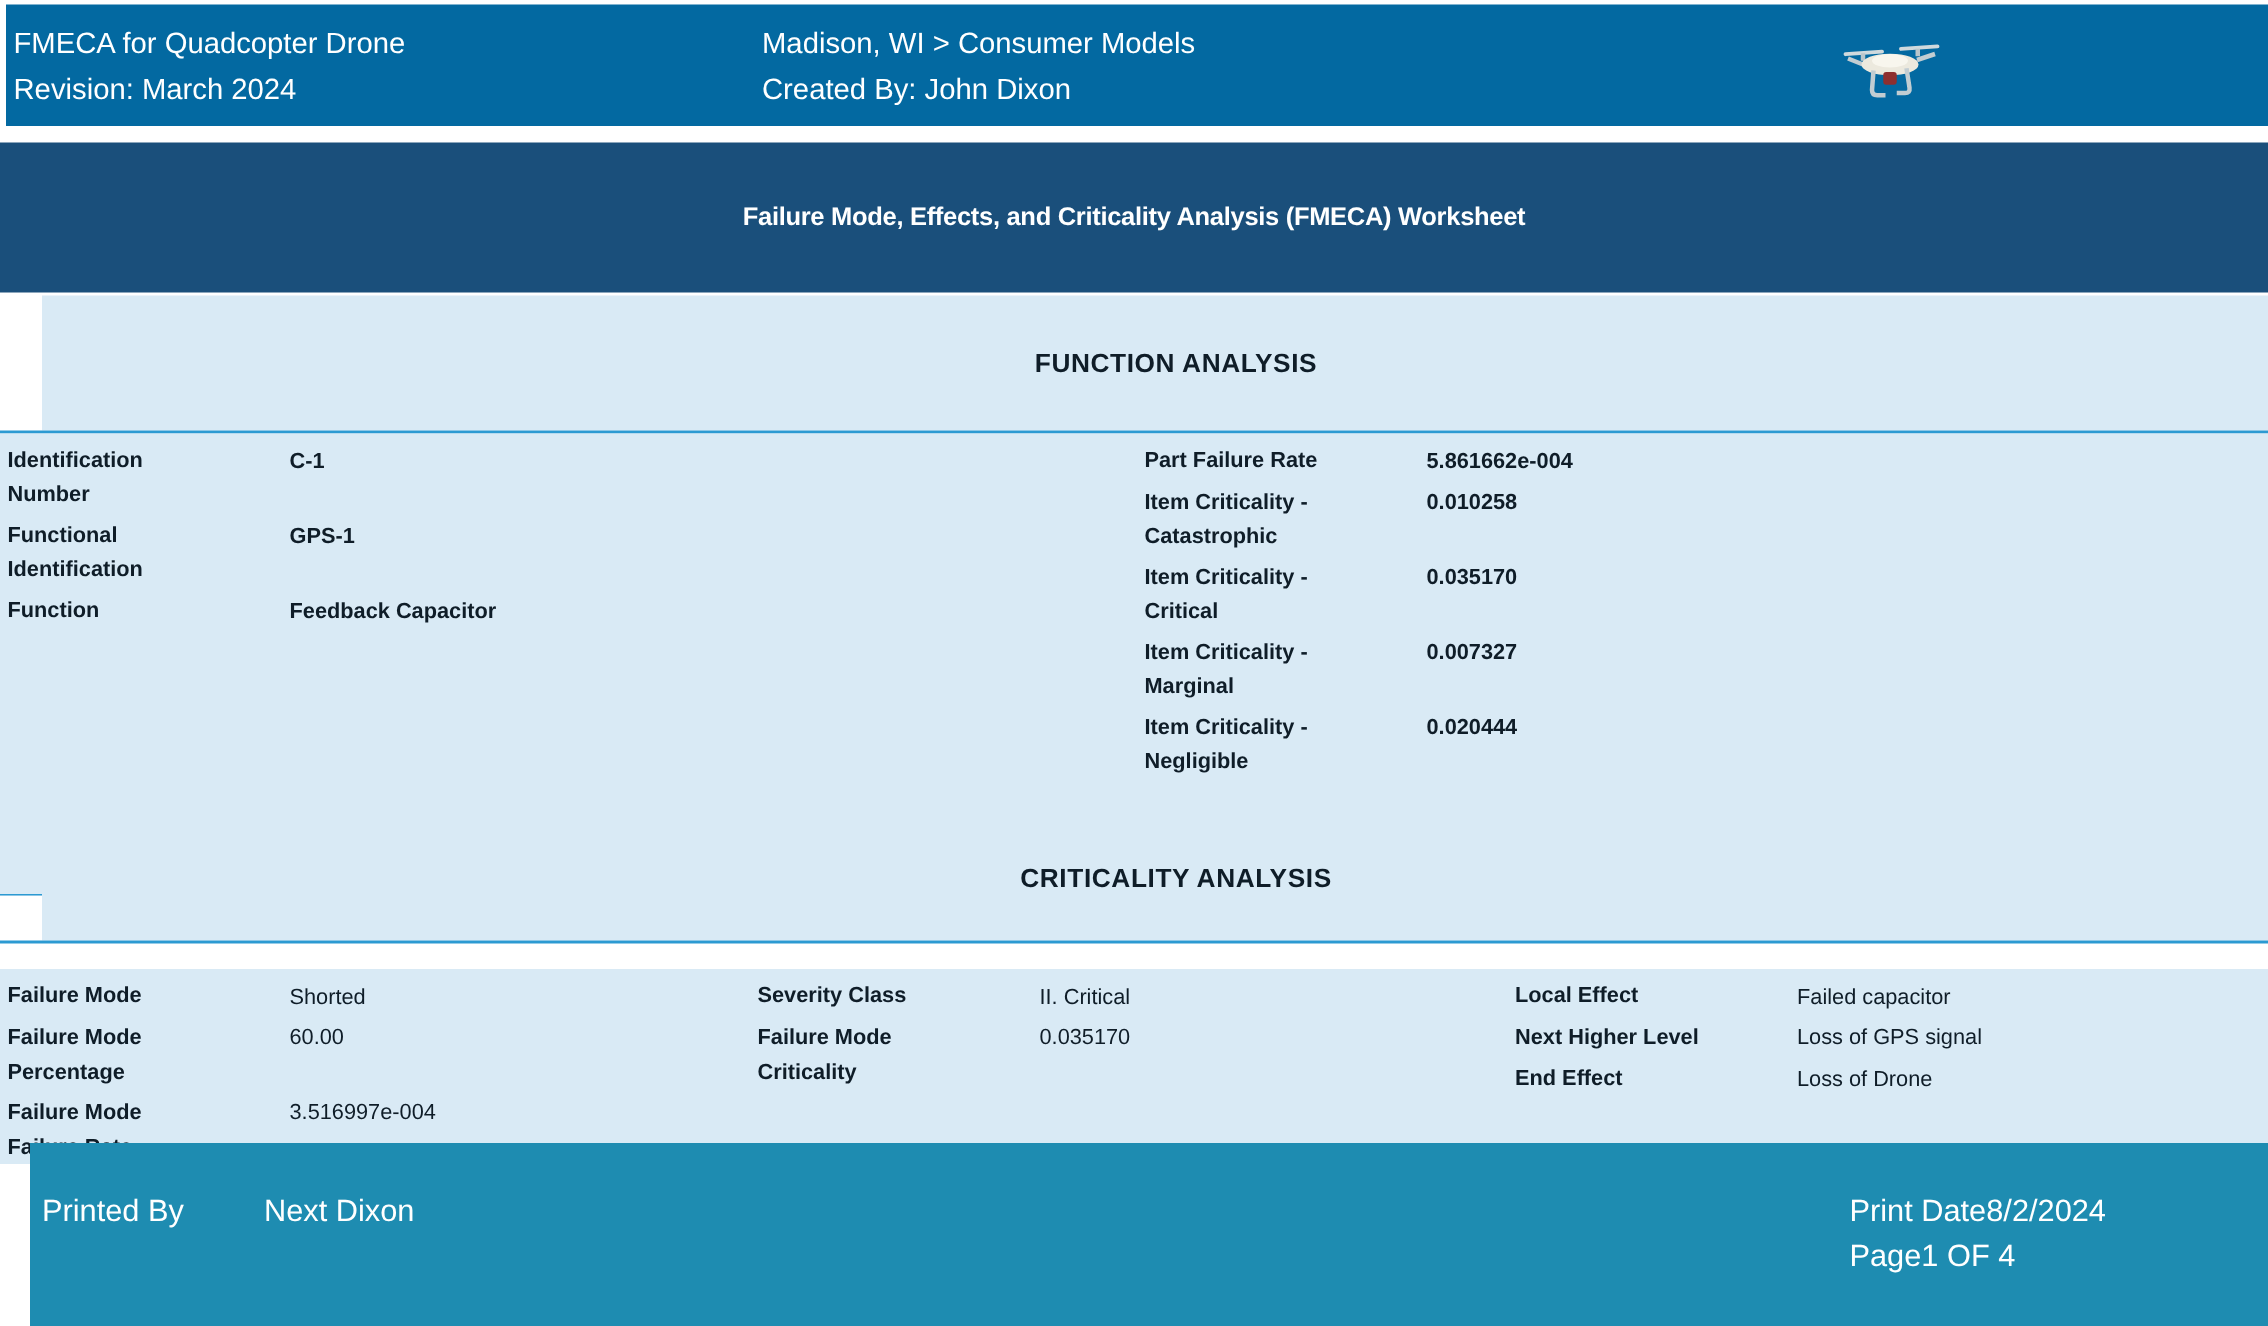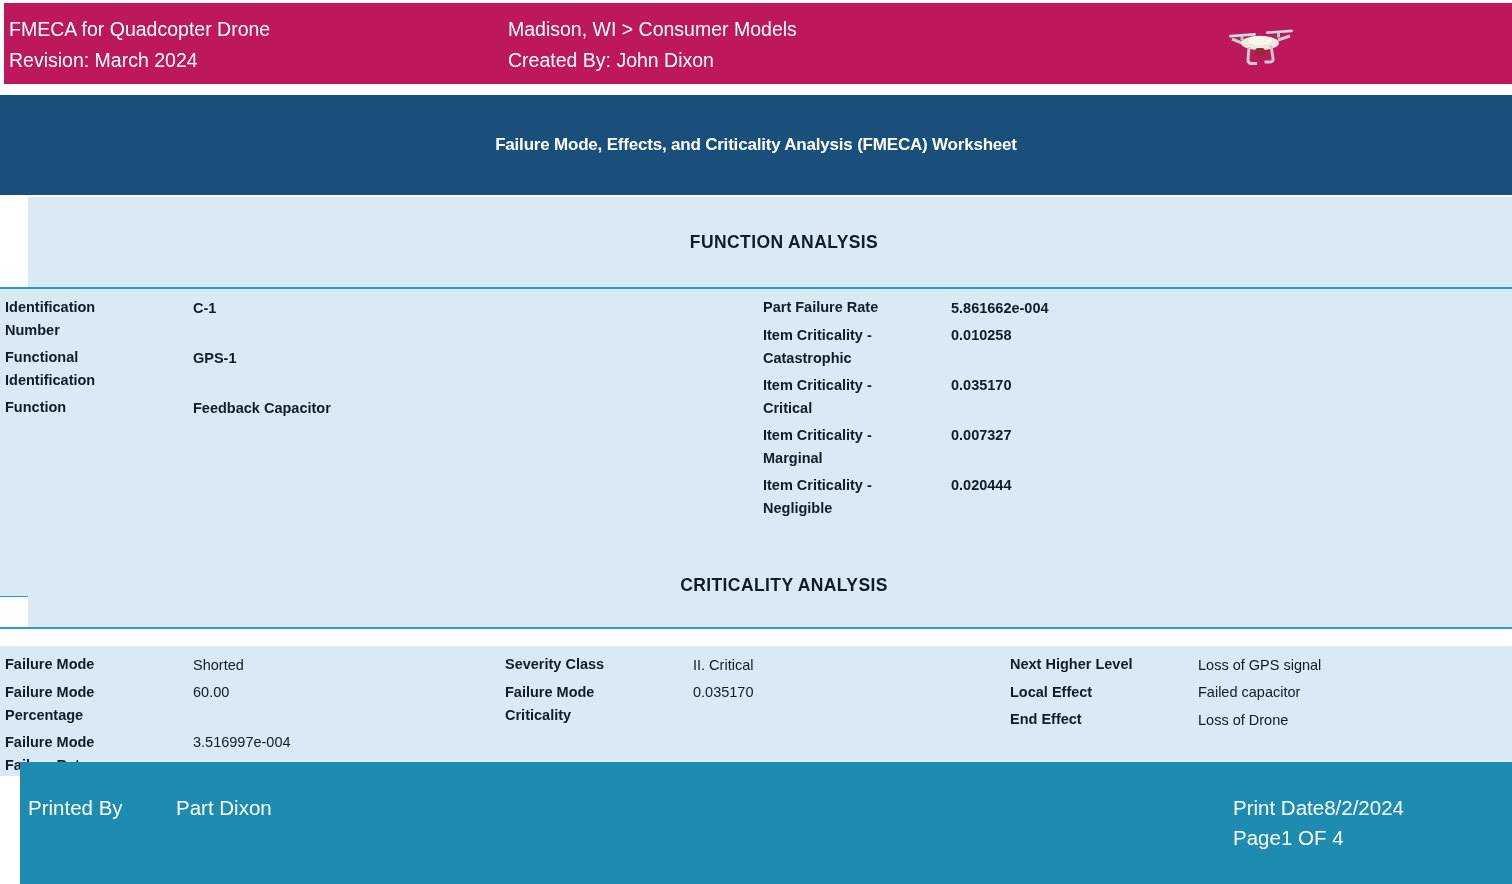--- a/index.html
+++ b/index.html
@@ -6,21 +6,21 @@
   body {
     width: 1512px; height: 884px;
     font-family: "Liberation Sans", sans-serif;
     color: #0f1d28;
   }
   .page { position: relative; width: 1512px; height: 884px; background: #ffffff; overflow: hidden; }
 
   
   .topbar {
     position: absolute; left: 4px; top: 3px; right: 0; height: 81px;
-    background: #be185d; color: #ffffff;
+    background: #0369a1; color: #ffffff;
   }
   .topbar .col1 { position: absolute; left: 5px; top: 11px; font-size: 19.5px; line-height: 31px; }
   .topbar .col2 { position: absolute; left: 504px; top: 11px; font-size: 19.5px; line-height: 31px; }
   .topbar .logo { position: absolute; left: 1224px; top: 22px; width: 66px; height: 46px; }
 
   
   .banner {
     position: absolute; left: 0; top: 95px; width: 1512px; height: 100px;
     background: #1a4f7b; color: #ffffff;
     display: flex; align-items: center; justify-content: center;
@@ -167,38 +167,38 @@
         <div class="lbl">Severity Class</div>
         <div class="val">II. Critical</div>
       </div>
       <div class="field">
         <div class="lbl">Failure Mode Criticality</div>
         <div class="val">0.035170</div>
       </div>
     </div>
     <div class="fcol">
       <div class="field">
+        <div class="lbl">Local Effect</div>
+        <div class="val">Failed capacitor</div>
+      </div>
+      <div class="field">
         <div class="lbl">Next Higher Level</div>
         <div class="val">Loss of GPS signal</div>
-      </div>
-      <div class="field">
-        <div class="lbl">Local Effect</div>
-        <div class="val">Failed capacitor</div>
       </div>
       <div class="field">
         <div class="lbl">End Effect</div>
         <div class="val">Loss of Drone</div>
       </div>
     </div>
   </div>
 
   <div class="footer">
     <div class="left">
       <div class="flbl">Printed By</div>
-      <div>Part Dixon</div>
+      <div>Next Dixon</div>
     </div>
     <div class="right">
       <div class="frow">
         <span>Print Date</span>
         <span>8/2/2024</span>
       </div>
       <div class="frow">
         <span>Page</span>
         <span>1 OF 4</span>
       </div>

